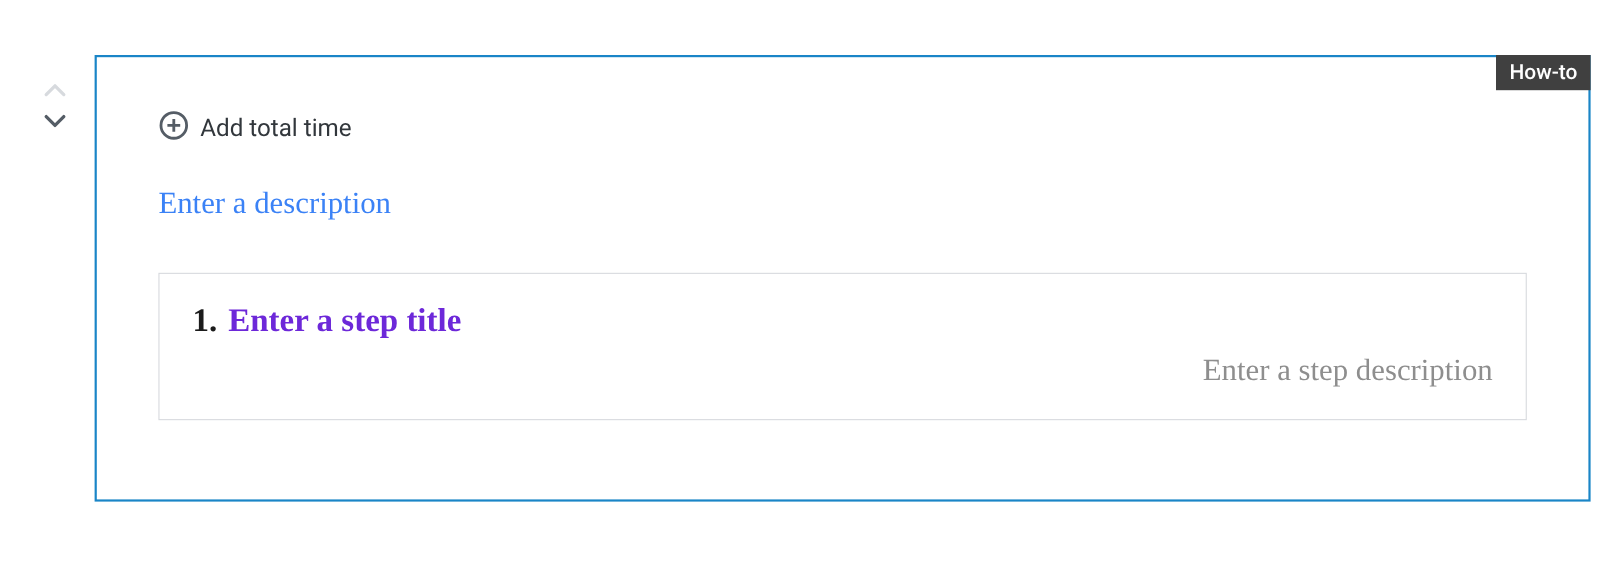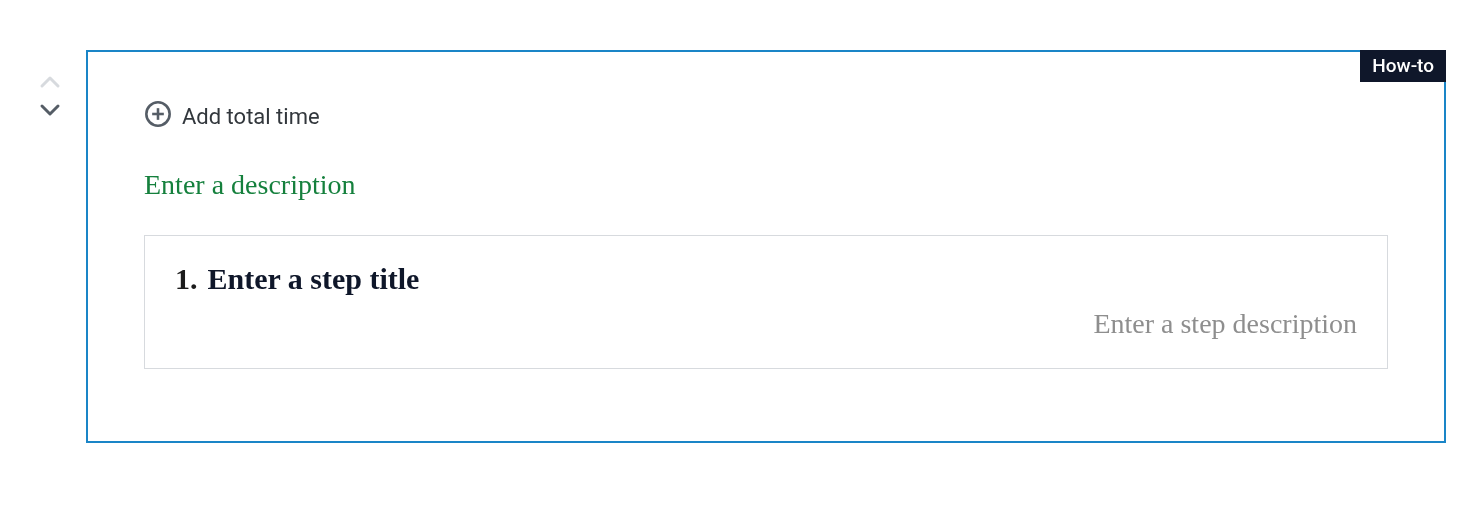--- a/index.html
+++ b/index.html
@@ -43,21 +43,21 @@
       position: relative;
       flex: 1;
       border: 2px solid #1a85c7;
       padding: 48px 56px 44px 56px;
       background: #fff;
     }
     .block-badge {
       position: absolute;
       top: -2px;
       right: -2px;
-      background: #0f172a;
+      background: #404040;
       color: #fff;
       font-family: -apple-system, BlinkMacSystemFont, "Segoe UI", Roboto, sans-serif;
       font-size: 19px;
       font-weight: 500;
       padding: 4px 12px 5px 12px;
     }
     .add-total-time {
       display: inline-flex;
       align-items: center;
       gap: 10px;
@@ -72,22 +72,22 @@
       text-align: center;
     }
     .plus-circle-icon {
       width: 28px;
       height: 28px;
       color: #555d66;
     }
     .description-field {
       font-family: Georgia, 'Times New Roman', serif;
       font-size: 28px;
-      color: #15803d;
-      margin-bottom: 34px;
+      color: #3b82f6;
+      margin-bottom: 46px;
       cursor: text;
     }
     .step-box {
       border: 1px solid #d7dade;
       padding: 26px 30px 28px 30px;
       margin-bottom: 28px;
     }
     .step-row {
       display: flex;
       align-items: baseline;
@@ -96,21 +96,21 @@
     .step-number {
       font-family: Georgia, 'Times New Roman', serif;
       font-size: 30px;
       font-weight: 700;
       color: #1b1b1b;
     }
     .step-title {
       font-family: Georgia, 'Times New Roman', serif;
       font-size: 30px;
       font-weight: 700;
-      color: #0f172a;
+      color: #6d28d9;
       cursor: text;
     }
     .step-description {
       font-family: Georgia, 'Times New Roman', serif;
       font-size: 28px;
       font-weight: 400;
       color: #8e8e8e;
       margin-left: 38px;
       margin-top: 12px;
       cursor: text;

